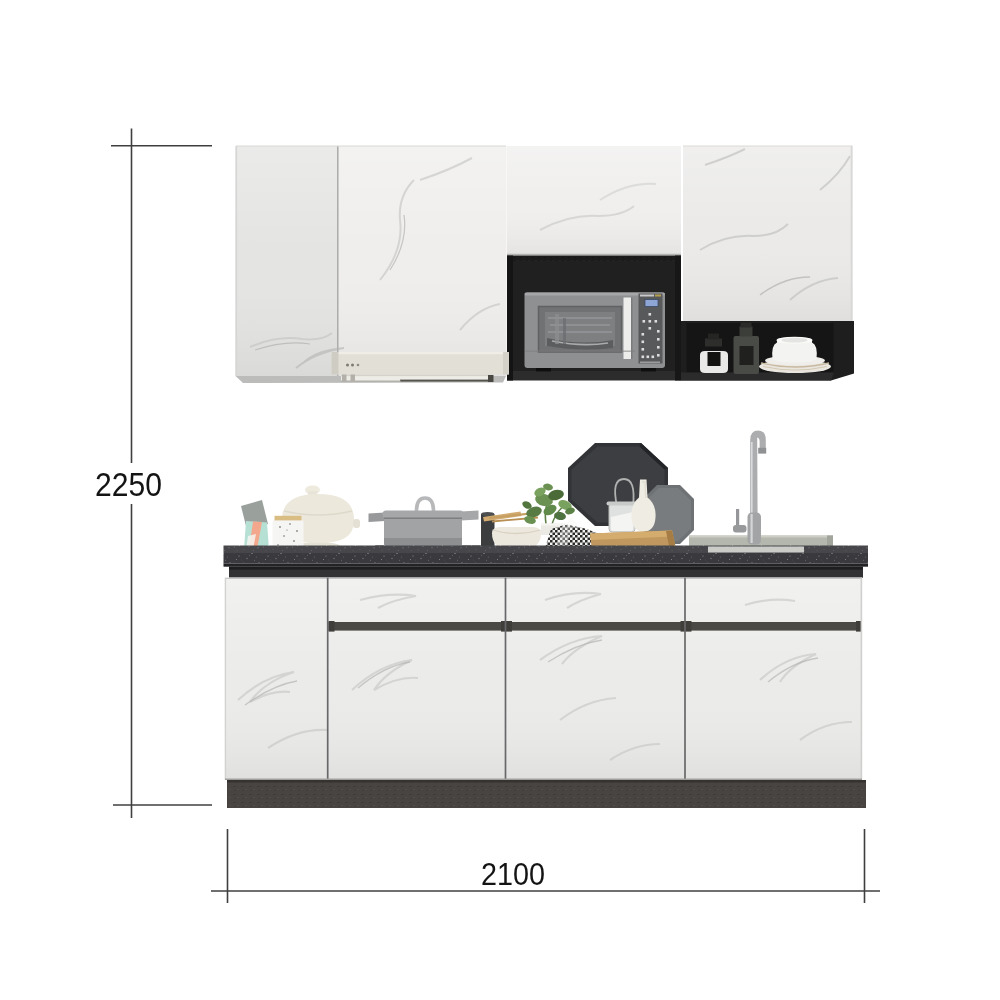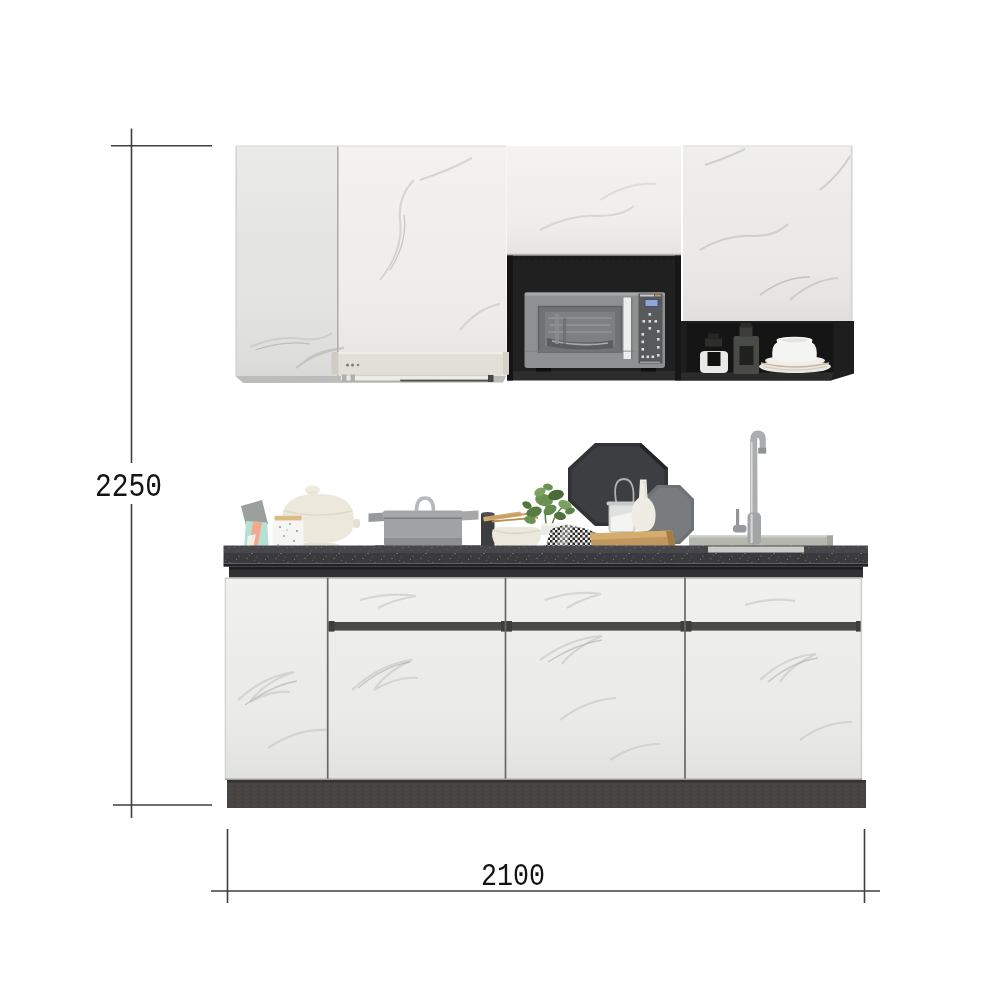--- a/index.html
+++ b/index.html
@@ -1,17 +1,17 @@
 <!DOCTYPE html>
 <html><head>
 <meta charset="utf-8">
 <style>
   html,body{margin:0;padding:0;background:#ffffff;}
   #canvas{position:relative;width:1000px;height:1000px;background:#ffffff;overflow:hidden;
-    font-family:Liberation Mono, monospace;}
+    font-family:Liberation Sans, sans-serif;}
   svg{position:absolute;left:0;top:0;}
 </style>
 </head>
 <body>
 <div id="canvas">
 <svg width="1000" height="1000" viewBox="0 0 1000 1000">
 <defs>
   <pattern id="spkF" width="29" height="11" patternUnits="userSpaceOnUse">
     <rect width="29" height="11" fill="#3a3a3e"></rect>
     <circle cx="2" cy="2.5" r="0.7" fill="#6b6b73"></circle>

